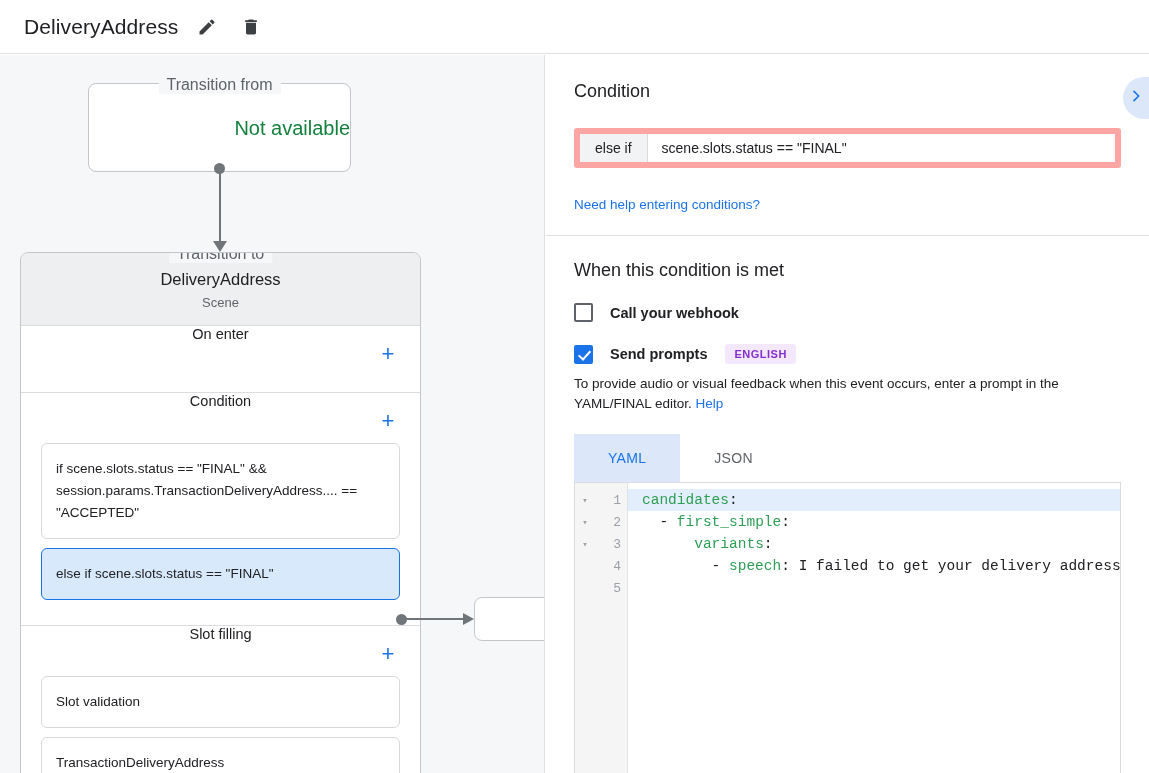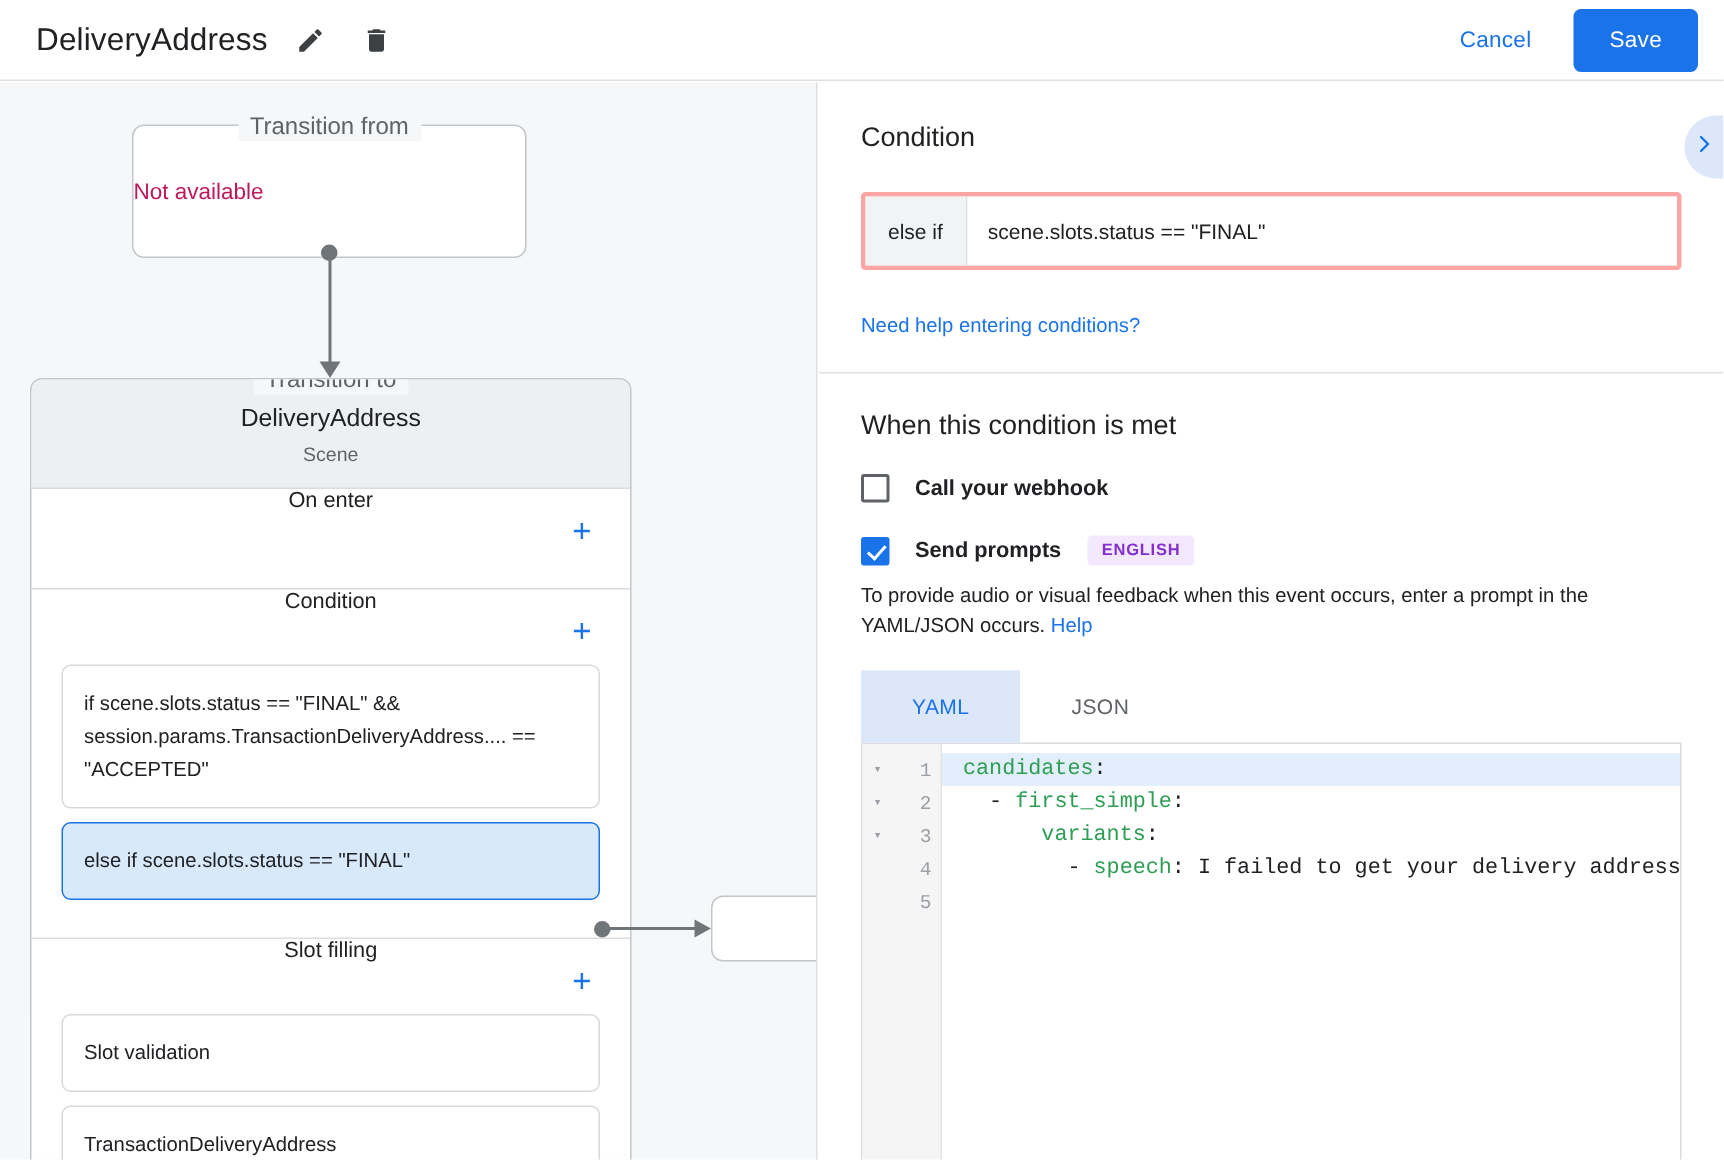--- a/index.html
+++ b/index.html
@@ -93,23 +93,23 @@
 
   
   #node-transition-from {
     left: 88px; top: 28px;
     width: 263px; height: 89px;
   }
   #node-transition-from .node-main {
     position: absolute;
     left: 0; right: 0; top: 50%;
     transform: translateY(-50%);
-    text-align: left;
-    font-size: 15px;
-    color: #be185d;
+    text-align: right;
+    font-size: 20px;
+    color: #15803d;
   }
 
   
   #connector-vertical {
     position: absolute;
     left: 219px; top: 112px;
     width: 2px; height: 80px;
     background: #70757a;
   }
   #connector-dot-top {
@@ -251,23 +251,23 @@
     right: 0; top: 22px;
     width: 26px; height: 42px;
     background: #dce8fa;
     border-radius: 21px 0 0 21px;
     display: flex; align-items: center; justify-content: center;
     cursor: pointer;
   }
 
   #condition-row {
     display: flex;
-    border: 3px solid #fca5a5;
+    border: 6px solid #fca5a5;
     border-radius: 3px;
-    height: 52px;
+    height: 40px;
     overflow: hidden;
   }
   #condition-operator {
     background: #f1f3f4;
     border-right: 1px solid #dadce0;
     display: flex; align-items: center;
     padding: 0 15px;
     font-size: 14px;
     color: #202124;
     white-space: nowrap;
@@ -433,24 +433,20 @@
   </div>
 
   <div class="title-icon-btn">
     <span>
       <svg width="20" height="20" viewBox="0 0 24 24" fill="#3c4043">
         <path d="M6 19c0 1.1.9 2 2 2h8c1.1 0 2-.9 2-2V7H6v12zM19 4h-3.5l-1-1h-5l-1 1H5v2h14V4z"></path>
       </svg>
     </span>
   </div>
 
-  <div id="topbar-actions">
-    <button id="cancel-button">Cancel</button>
-    <button id="save-button">Save</button>
-  </div>
 </div>
 
 <div id="canvas">
 
   <div id="node-transition-from" class="fieldset-box">
     <div class="fieldset-legend">Transition from</div>
     <div class="node-main">Not available</div>
   </div>
 
   <div id="connector-dot-top"></div>
@@ -525,21 +521,21 @@
       <div class="checkbox"></div>
       <span class="check-label">Call your webhook</span>
     </div>
 
     <div class="check-row" id="row-prompts">
       <div class="checkbox checked"></div>
       <span class="check-label">Send prompts</span>
       <span id="language-badge">ENGLISH</span>
     </div>
 
-    <div id="prompts-help-text"><span>To provide audio or visual feedback when this event occurs, enter a prompt in the YAML/JSON occurs. </span><a class="link">Help</a></div>
+    <div id="prompts-help-text"><span>To provide audio or visual feedback when this event occurs, enter a prompt in the YAML/FINAL editor. </span><a class="link">Help</a></div>
 
     <div id="editor-tabs">
       <div class="tab active">YAML</div>
       <div class="tab">JSON</div>
     </div>
 
     <div id="code-editor">
       <div id="code-gutter">
           <div class="gutter-row">
             <span class="fold-marker">▾</span>

